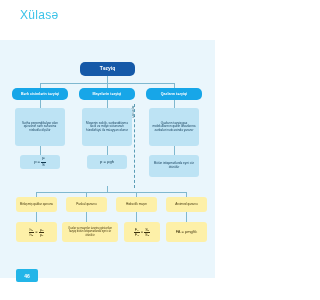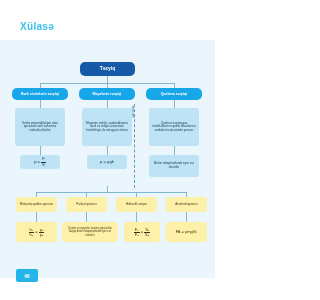--- a/index.html
+++ b/index.html
@@ -11,22 +11,22 @@
   #page{
     position:relative;width:215px;height:300px;
     background:#eaf6fc;
   }
   
   .top-strip{position:absolute;left:0;top:0;width:215px;height:18px;background:#ffffff;}
   .bot-strip{position:absolute;left:0;bottom:0;width:215px;height:22px;background:#ffffff;}
   .title-band{position:absolute;left:0;top:18px;width:215px;height:22px;background:#ffffff;}
 
   .page-title{
-    position:absolute;left:20px;top:21px;
-    font-size:10px;font-weight:bold;color:#3cc3e8;
+    position:absolute;left:20px;top:8px;
+    font-size:12px;font-weight:normal;color:#3cc3e8;
     letter-spacing:.3px;
   }
 
   
   .ln{position:absolute;background:#7fb8cf;}
   .lnv{width:1px;}
   .lnh{height:1px;}
 
   .dash-div{
     position:absolute;left:134px;top:104px;width:0;height:84px;

